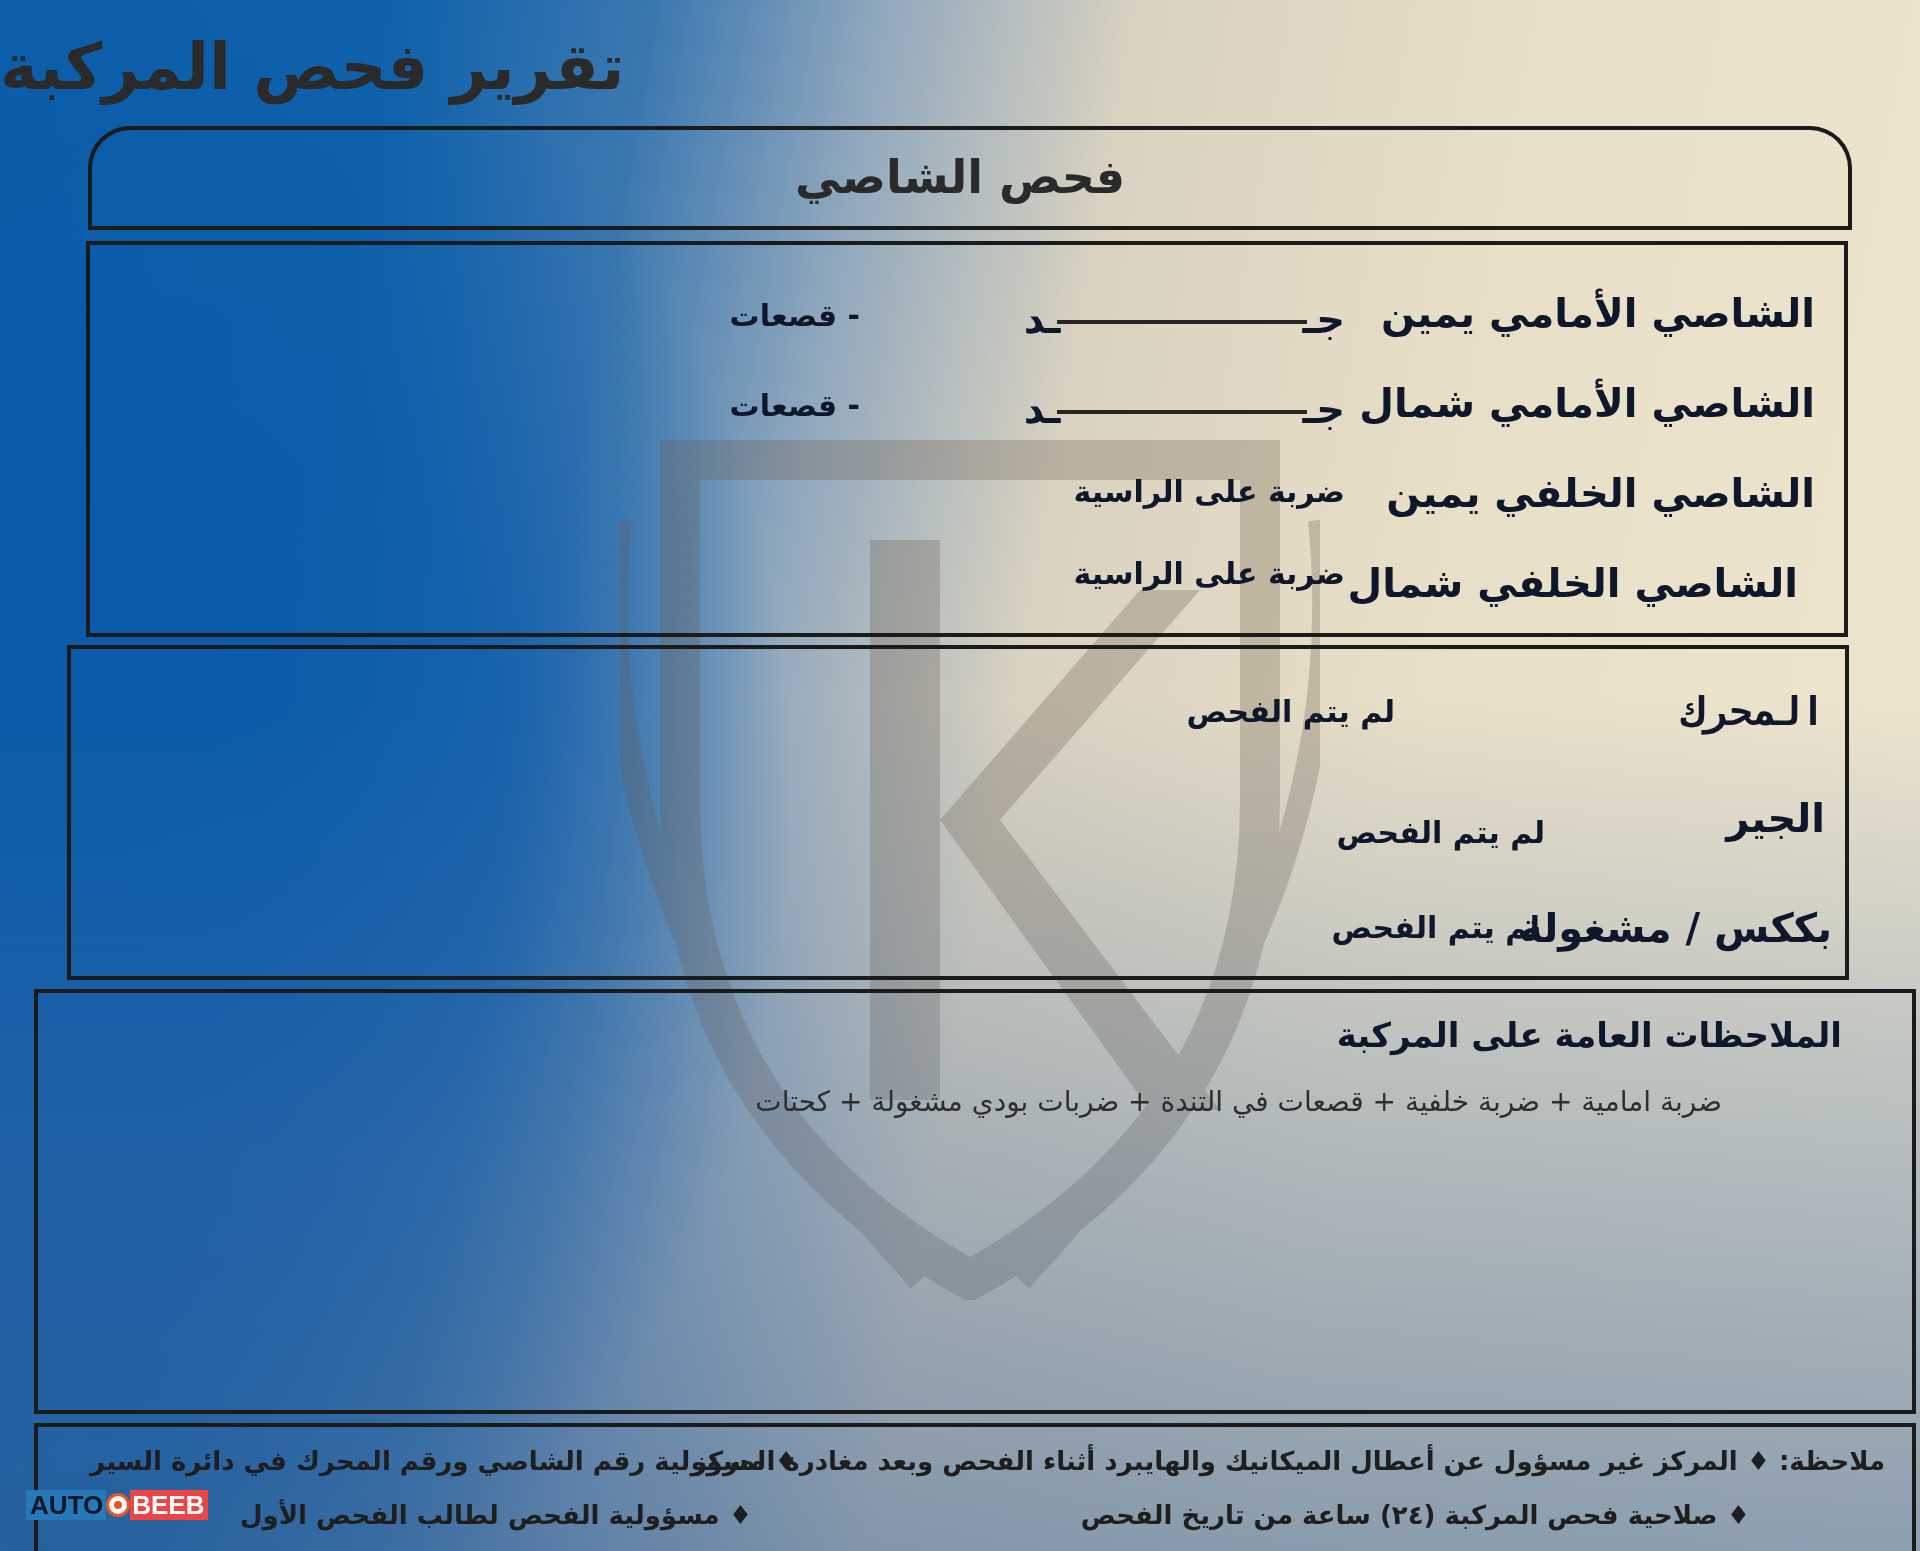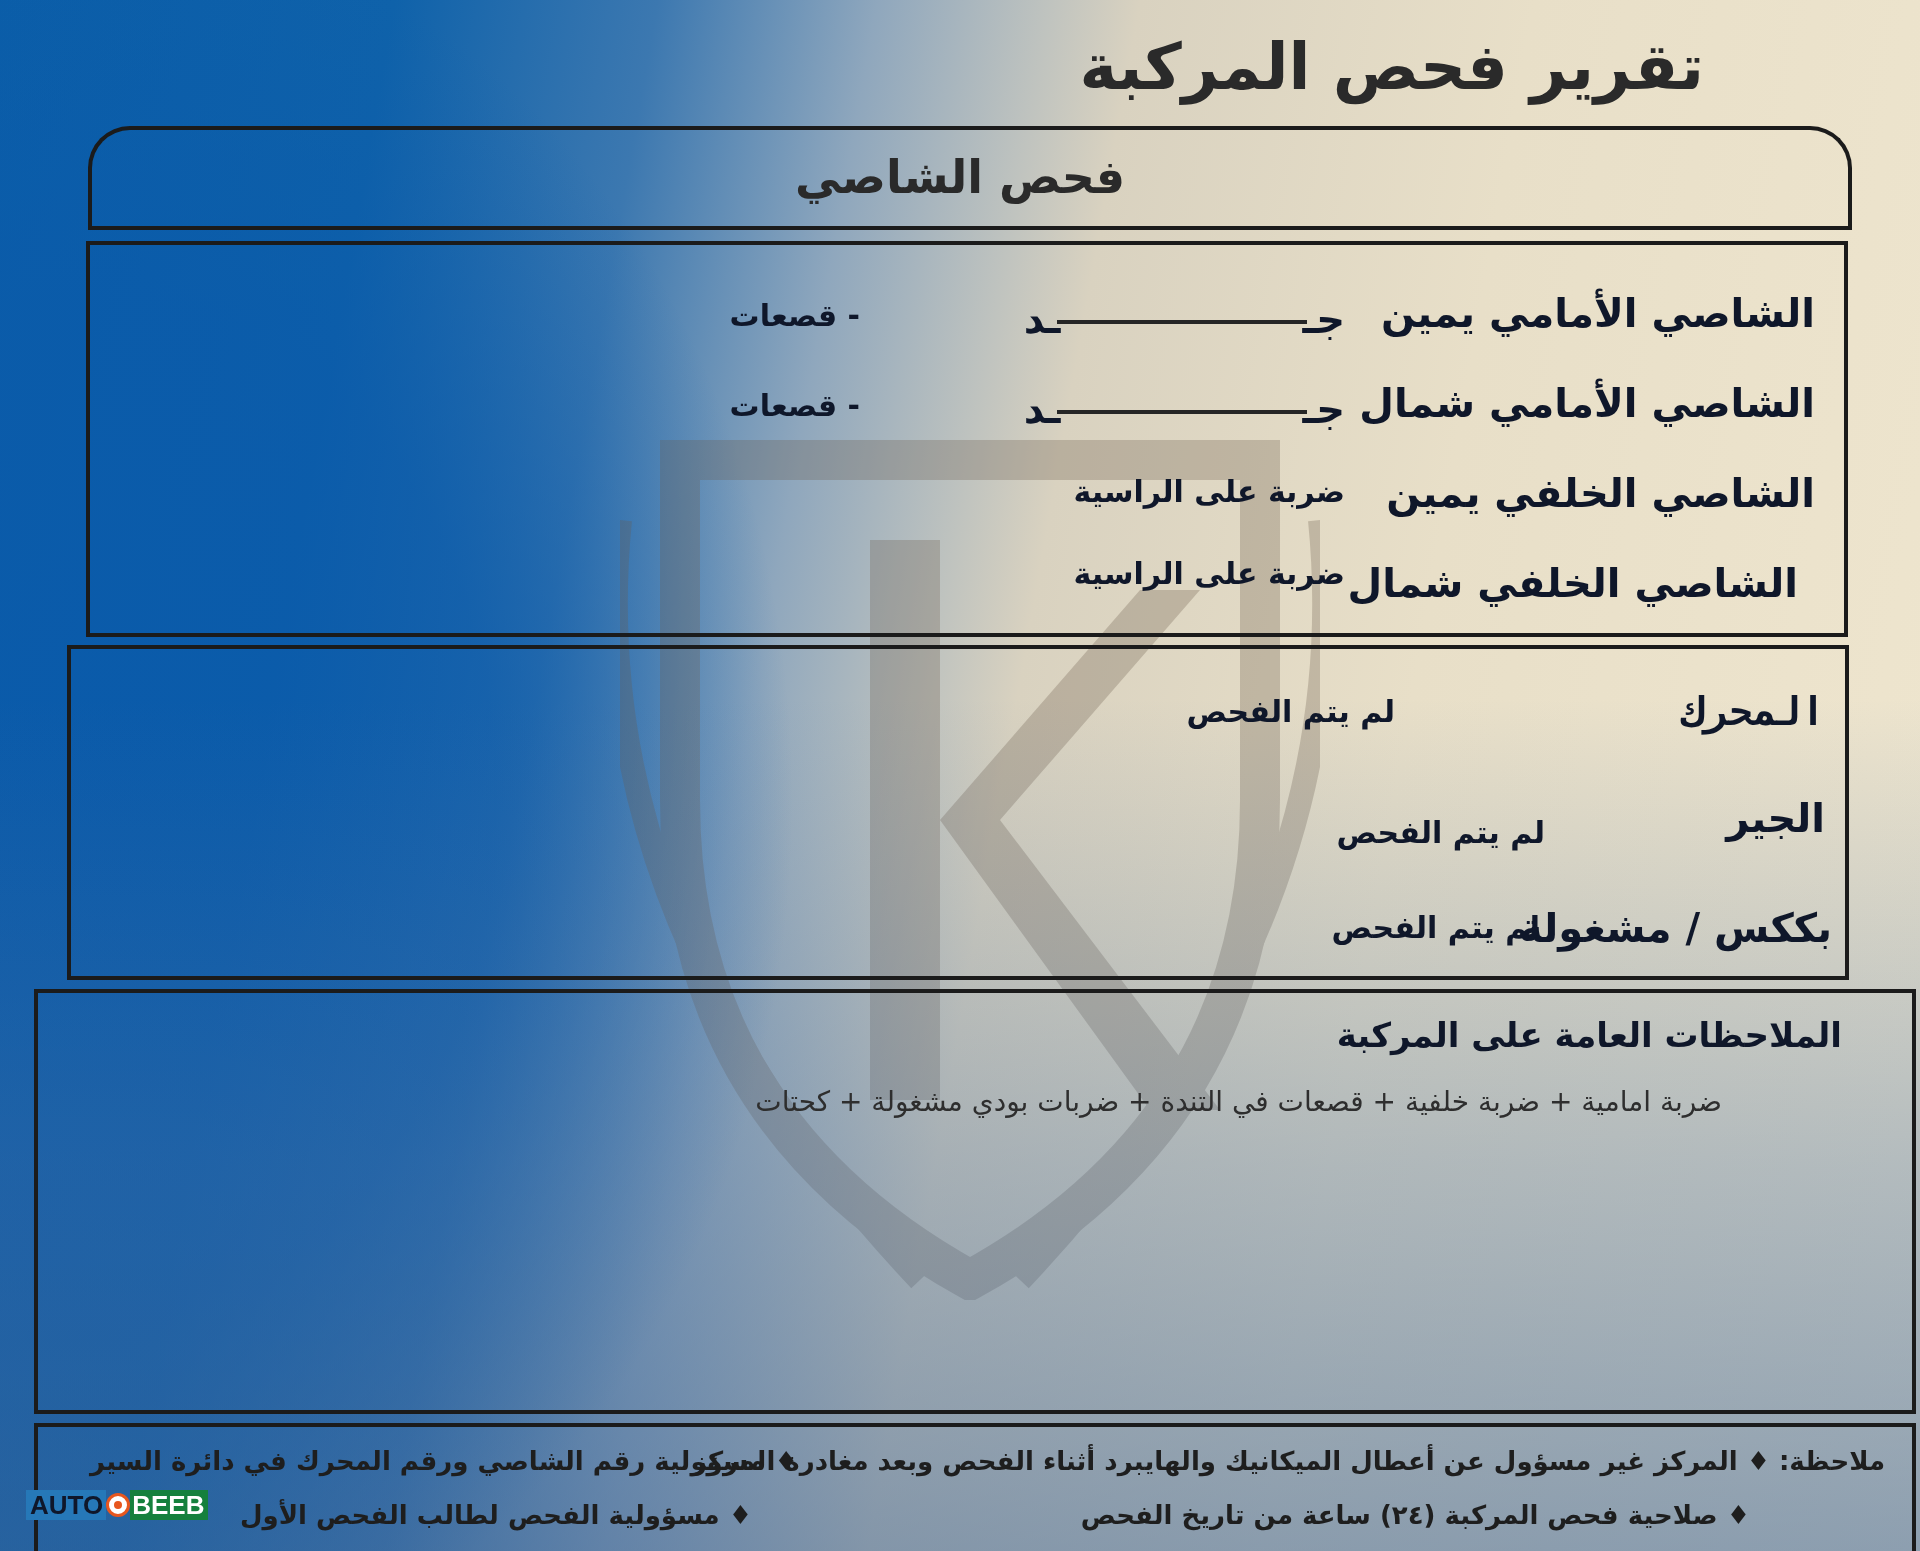--- a/index.html
+++ b/index.html
@@ -13,21 +13,21 @@
     background: linear-gradient(180deg, rgba(255,255,255,0) 0%, rgba(255,255,255,0) 45%, rgba(70,110,160,0.35) 75%, rgba(60,100,150,0.55) 100%);
   }
   .blueblob {
     position:absolute; left:-200px; top:-100px; width:1000px; height:1800px; pointer-events:none;
     background: radial-gradient(ellipse at 30% 50%, rgba(10,90,170,0.9) 0%, rgba(10,90,170,0.7) 40%, rgba(10,90,170,0) 70%);
   }
   .watermark {
     position:absolute; left:620px; top:420px; width:700px; height:880px; pointer-events:none; opacity:0.28;
   }
   .title {
-    position:absolute; left:0; width:1704px; top:30px; text-align:right;
+    position:absolute; left:0; width:1704px; top:30px; text-align:left;
     font-size:64px; font-weight:bold; color:#2a2a2a; direction:rtl;
   }
   .tabbox {
     position:absolute; left:88px; top:126px; width:1756px; height:100px;
     border:4px solid #1b1b1b; border-bottom:none; border-radius:42px 42px 0 0;
   }
   .tabbox-bottom { position:absolute; left:88px; top:226px; width:1760px; height:4px; background:#1b1b1b; }
   .tabtitle {
     position:absolute; left:780px; width:360px; top:150px; text-align:center;
     font-size:46px; font-weight:bold; color:#2a2a2a; direction:rtl;
@@ -38,21 +38,21 @@
   .val { font-size:30px; }
   .dash-line { display:inline-block; width:250px; height:4px; background:#262626; vertical-align:middle; margin:0 -4px; }
   .notes-head { font-size:34px; }
   .notes-body { font-size:28px; font-weight:normal; color:#2e2e2e; }
   .foot { font-size:26px; color:#1e1e1e; }
   .logo {
     position:absolute; left:26px; top:1490px; height:30px; display:flex; align-items:stretch;
     font-family:"Liberation Sans", sans-serif; font-weight:bold; font-size:26px; line-height:30px;
   }
   .logo .a { background:#2678b8; color:#0f172a; padding:0 3px 0 4px; }
-  .logo .b { background:#15803d; color:#fff; padding:0 4px 0 2px; }
+  .logo .b { background:#ef4444; color:#fff; padding:0 4px 0 2px; }
   .wheel { display:inline-block; width:24px; height:24px; border-radius:50%; background:#fff; border:3px solid #e8561e; box-sizing:border-box; margin:3px 0; position:relative; }
   .wheel::after { content:""; position:absolute; left:5px; top:5px; width:8px; height:8px; border-radius:50%; background:#e8561e; }
 </style>
 </head>
 <body>
 
 <div class="blueblob"></div>
 
 <svg class="watermark" viewBox="0 0 700 880">
   <path d="M60 40 L640 40 L640 380 Q640 700 350 860 Q60 700 60 380 Z" fill="none" stroke="#6a5a4a" stroke-width="40"></path>

